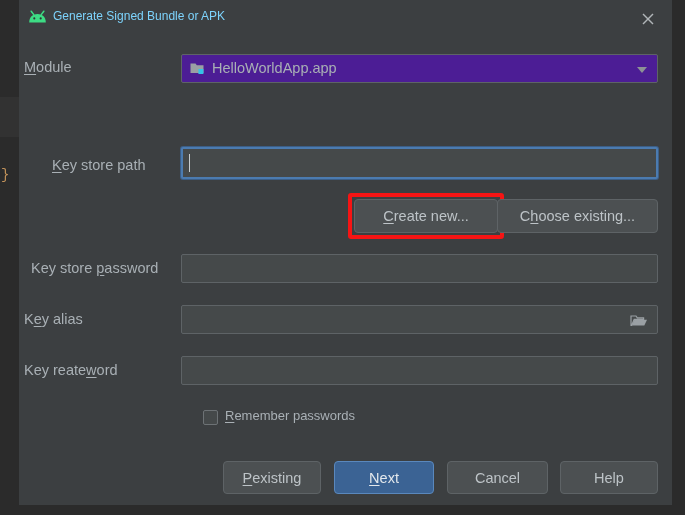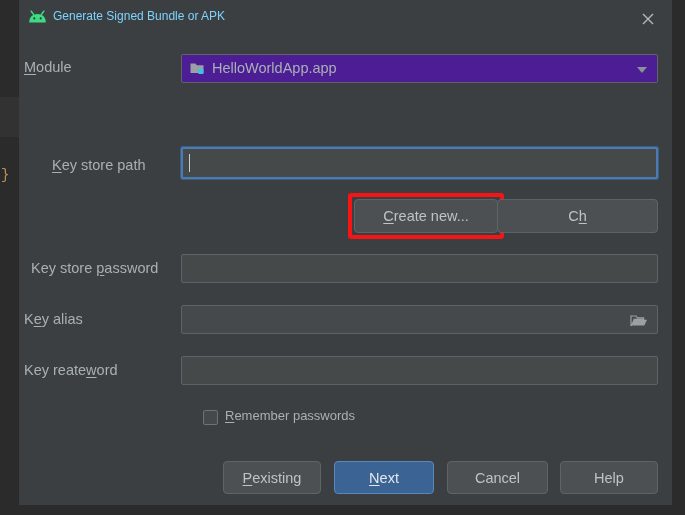--- a/index.html
+++ b/index.html
@@ -264,20 +264,21 @@
 
   <div class="btn" style="left:335px; top:199px; width:144px; height:34px;">
       <span class="mn">C</span>
       <span>reate new...</span>
     </div>
   <div id="create-new-highlight"></div>
 
   <div class="btn" style="left:478px; top:199px; width:161px; height:34px;">
       <span>C</span>
       <span class="mn">h</span>
+      <span>oose existing...</span>
     </div>
 
   <div class="row-label" style="left:12px; top:260px;"><span>Key store </span><span class="mn">p</span><span>assword</span></div>
   <div class="field" style="left:162px; top:254px; width:477px; height:29px;"></div>
 
   <div class="row-label" style="left:5px; top:311px;"><span>K</span><span class="mn">e</span><span>y alias</span></div>
   <div class="field" style="left:162px; top:305px; width:477px; height:29px;">
     <div id="key-alias-browse">
       <svg width="18" height="15" viewBox="0 0 18 15">
         <path d="M1 12.5 L1 3.0 L6.0 3.0 L7.3 4.8 L13.6 4.8 L13.6 6.4 L4.2 6.4 L1.6 12.5 Z" fill="none" stroke="#9aa0a4" stroke-width="1.2"></path>

